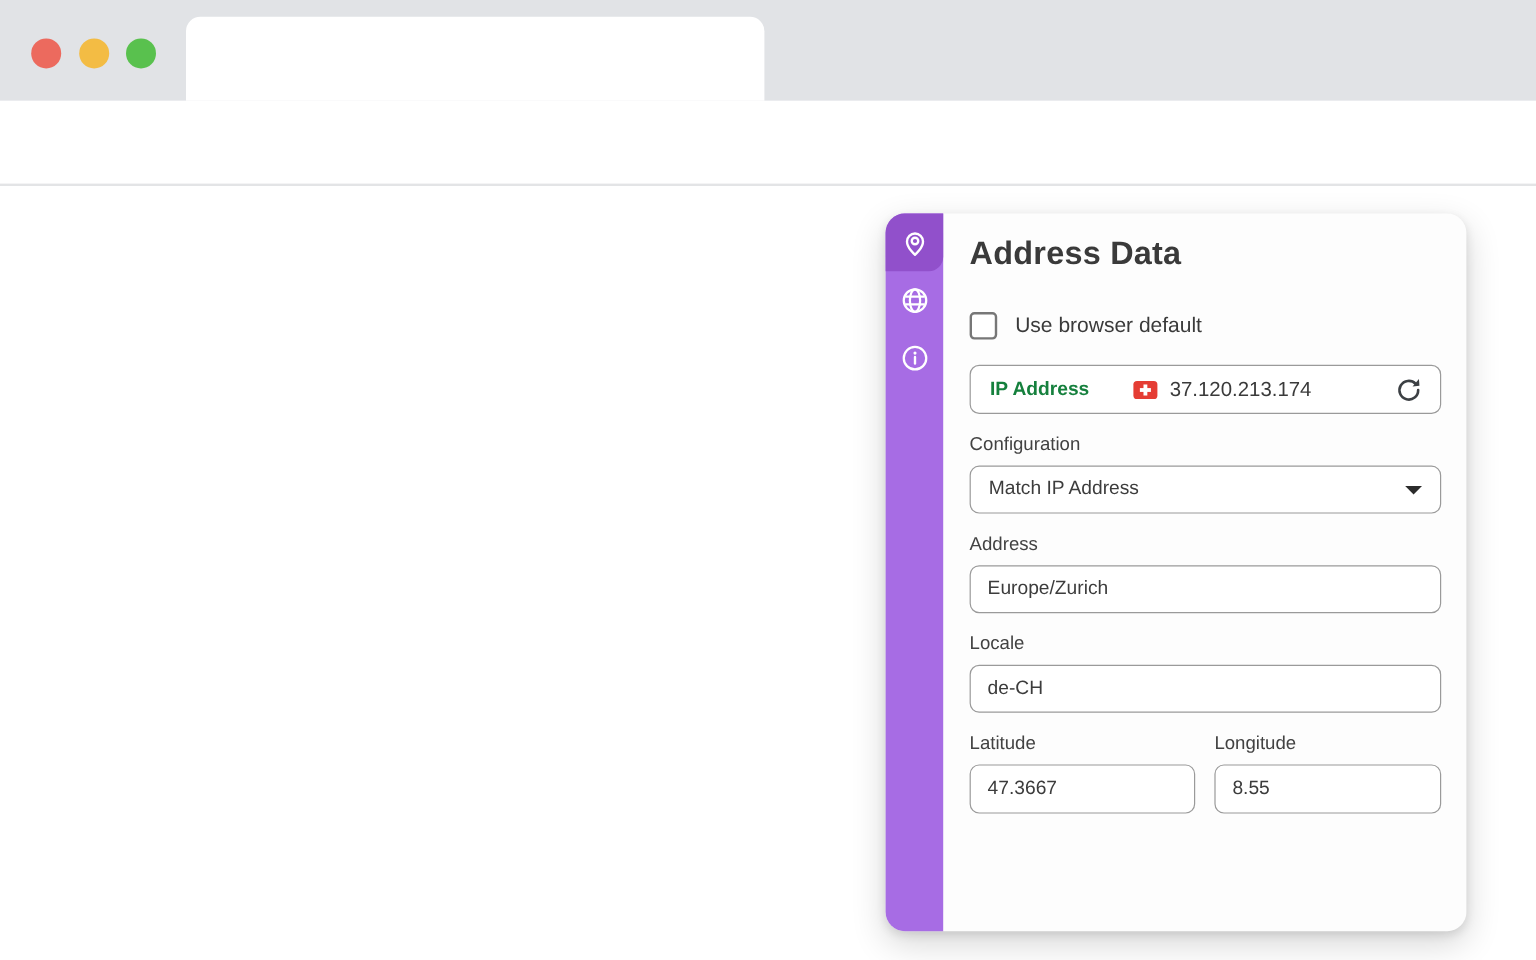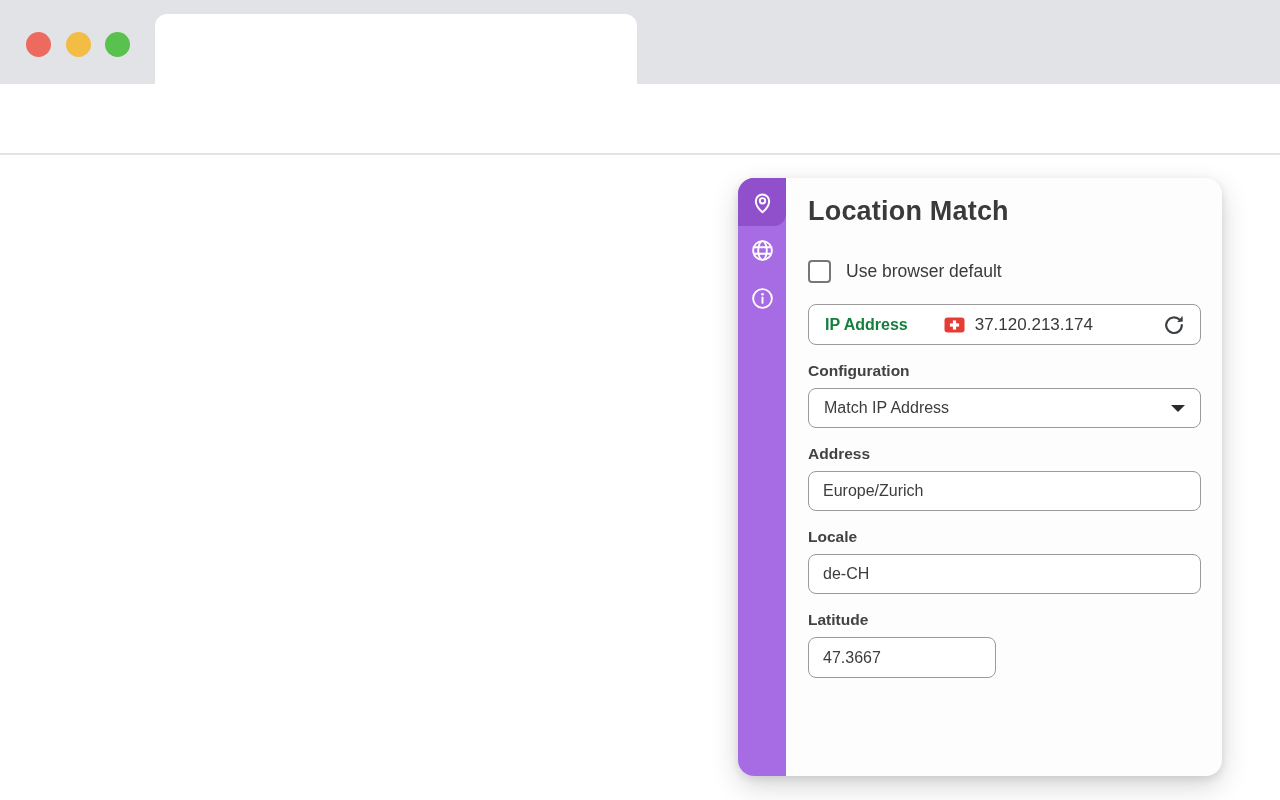--- a/index.html
+++ b/index.html
@@ -42,21 +42,21 @@
   .cbrow span { font-size: 17.5px; color: #3a3a3a; }
 
   .ipbox { margin-top: 21px; height: 41px; border: 1px solid #9a9a9a; border-radius: 8px; background: #fff; display: flex; align-items: center; padding: 0 13px 0 16px; }
   .iplabel { font-size: 16px; font-weight: 700; color: #15803d; }
   .flag { margin-left: 36px; display: inline-flex; }
   .flag svg { width: 21px; height: 16px; display: block; }
   .ipval { margin-left: 10px; font-size: 17px; color: #3a3a3a; }
   .iprefresh { margin-left: auto; width: 26px; height: 26px; border: none; background: transparent; padding: 0; cursor: pointer; color: #3c4044; }
   .iprefresh svg { width: 26px; height: 26px; display: block; }
 
-  .flabel { margin-top: 17px; font-size: 15.5px; color: #424242; font-weight: bold; }
+  .flabel { margin-top: 17px; font-size: 15.5px; color: #424242; }
   .control { margin-top: 8px; height: 40px; border: 1px solid #9a9a9a; border-radius: 8px; background: #fff; font-size: 16px; color: #3c3c3c; }
   .select { display: flex; align-items: center; padding: 0 15px; cursor: pointer; }
   .caret { margin-left: auto; width: 0; height: 0; border-left: 7px solid transparent; border-right: 7px solid transparent; border-top: 7px solid #2b2b2b; }
   input.control { width: 100%; padding: 0 14px; outline: none; }
 
   .row2 { display: flex; gap: 16px; }
   .col-lat { width: 188px; }
   .col-lng { width: 189px; }
   .col-lat input.control, .col-lng input.control { height: 41px; }
 </style>
@@ -129,21 +129,21 @@
       <div class="side-item">
         <svg viewBox="0 0 24 24">
           <circle cx="12" cy="12" r="9" fill="none" stroke="#fff" stroke-width="1.8"></circle>
           <circle cx="12" cy="7.9" r="1.25" fill="#fff"></circle>
           <path d="M12 11v5.2" fill="none" stroke="#fff" stroke-width="1.9" stroke-linecap="round"></path>
         </svg>
       </div>
     </div>
 
     <div class="content">
-      <h1>Location Match</h1>
+      <h1>Address Data</h1>
 
       <label class="cbrow">
         <input type="checkbox" style="">
         <span>Use browser default</span>
       </label>
 
       <div class="ipbox">
         <span class="iplabel">IP Address</span>
         <span class="flag">
           <svg viewBox="0 0 21 16">
@@ -171,17 +171,21 @@
       <input class="control" value="Europe/Zurich" style="">
 
       <div class="flabel">Locale</div>
       <input class="control" value="de-CH" style="">
 
       <div class="row2">
         <div class="col-lat">
           <div class="flabel">Latitude</div>
           <input class="control" value="47.3667" style="">
         </div>
+        <div class="col-lng">
+          <div class="flabel">Longitude</div>
+          <input class="control" value="8.55" style="">
+        </div>
       </div>
     </div>
 
   </div>
 </div>
 
 </body></html>

